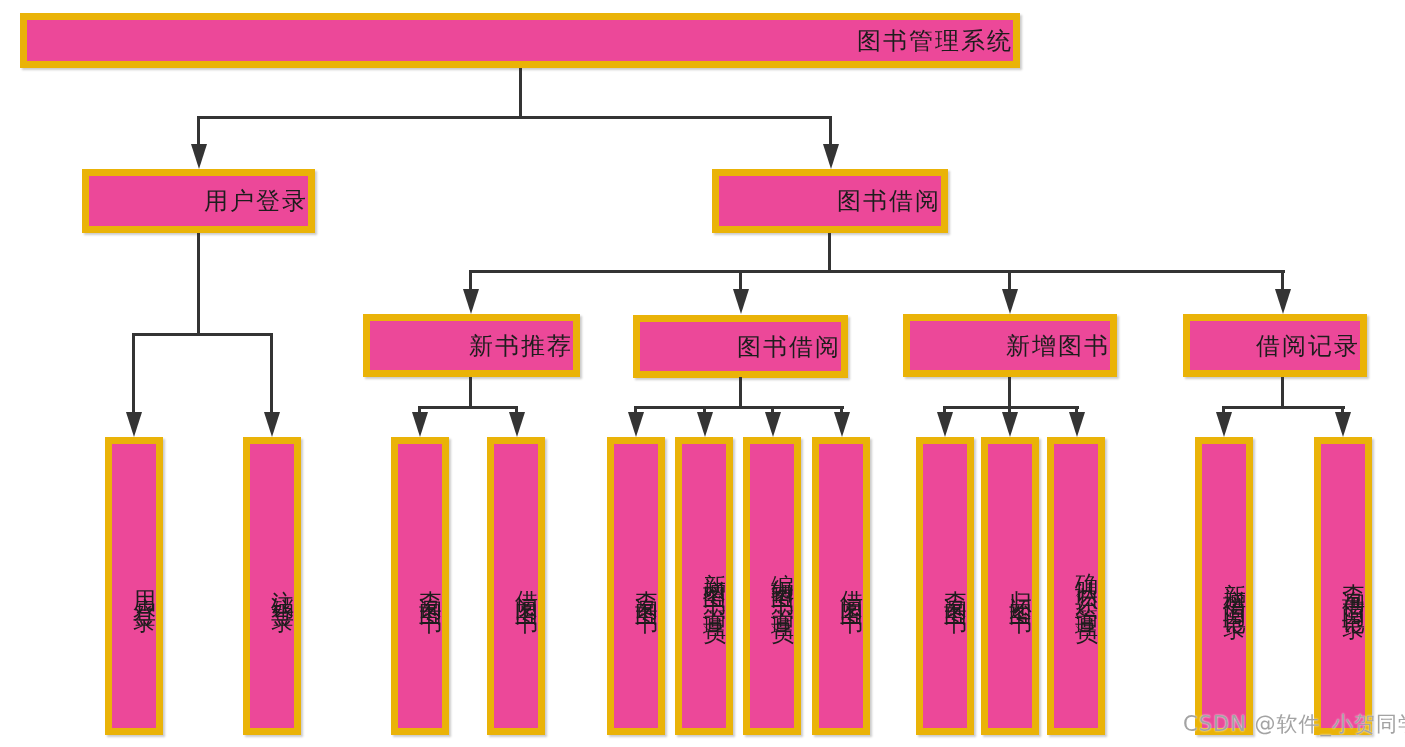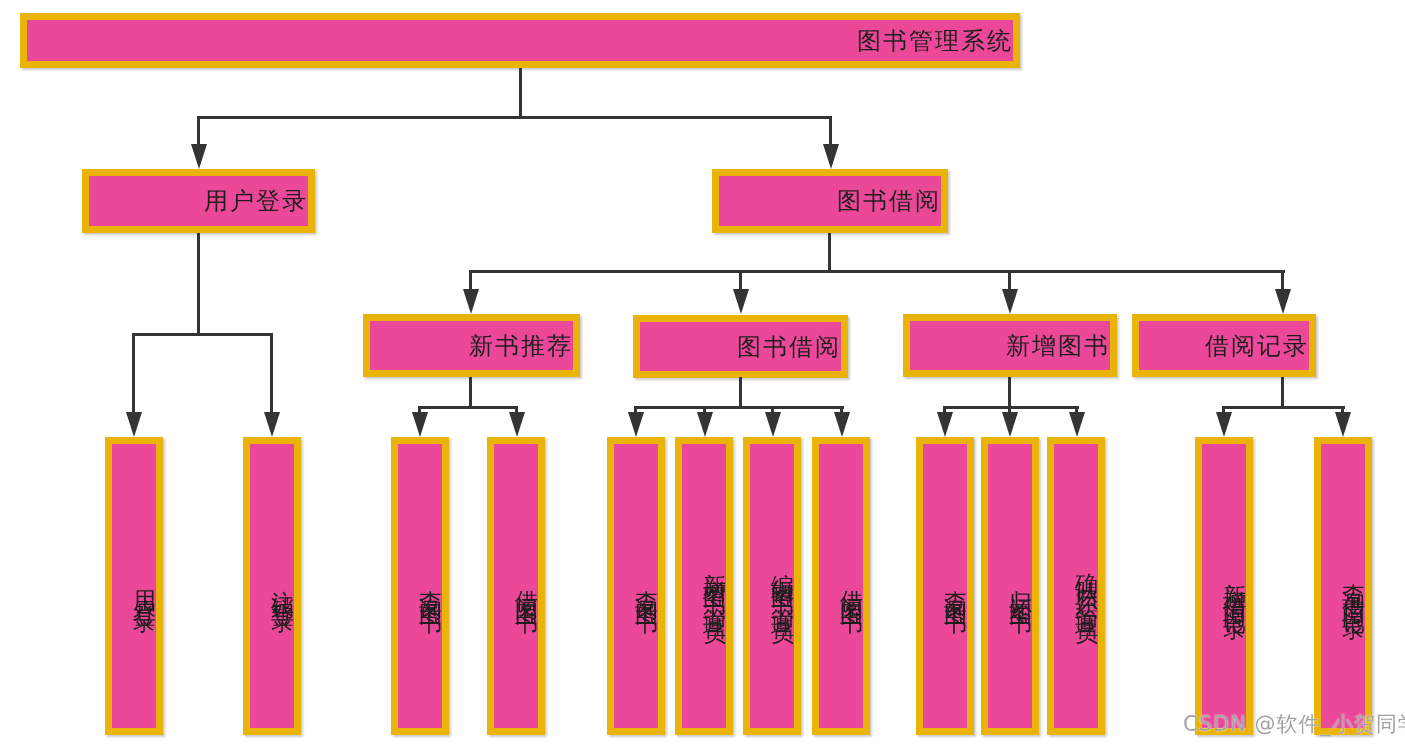--- a/index.html
+++ b/index.html
@@ -75,21 +75,21 @@
 
 <div class="box" style="left:363px;top:314px;width:217px;height:63px">
   <span class="hlabel">新书推荐</span>
 </div>
 <div class="box" style="left:633px;top:315px;width:215px;height:63px">
   <span class="hlabel">图书借阅</span>
 </div>
 <div class="box" style="left:903px;top:314px;width:214px;height:63px">
   <span class="hlabel">新增图书</span>
 </div>
-<div class="box" style="left:1132px;top:314px;width:184px;height:63px">
+<div class="box" style="left:1183px;top:314px;width:184px;height:63px">
   <span class="hlabel">借阅记录</span>
 </div>
 
 <div class="vl" style="left:469px;top:377px;height:31px"></div>
 <div class="hl" style="left:418px;top:406px;width:100px"></div>
 <div class="vl" style="left:418px;top:406px;height:9px"></div>
 <div class="ar" style="left:412px;top:412px"></div>
 <div class="vl" style="left:515px;top:406px;height:9px"></div>
 <div class="ar" style="left:509px;top:412px"></div>
 

